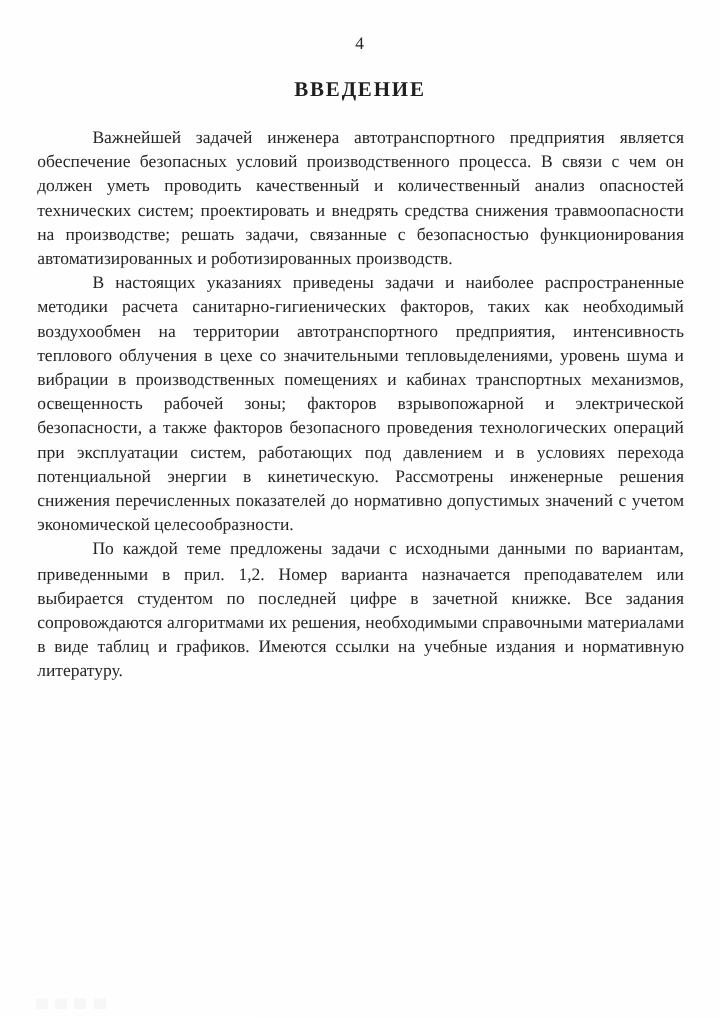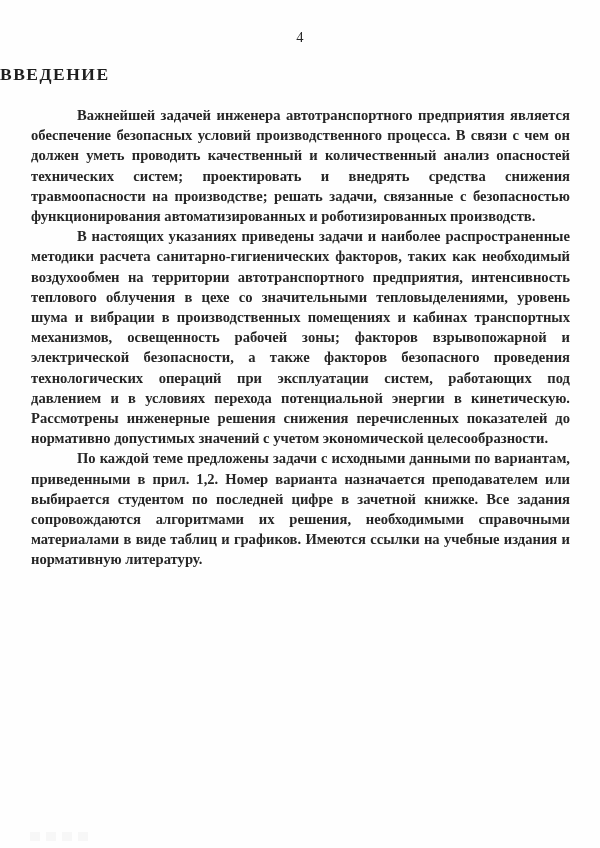--- a/index.html
+++ b/index.html
@@ -24,40 +24,40 @@
     text-align: center;
     font-size: 14.5px;
     letter-spacing: 0.5px;
   }
   .heading {
     position: absolute;
     top: 64px;
     left: 0;
     right: 0;
     margin: 0;
+    text-align: center;
     font-size: 17.5px;
     font-weight: bold;
     letter-spacing: 1.5px;
     color: #1f1f1f;
   }
   .body-text {
     position: absolute;
     top: 105px;
     left: 31px;
     width: 539px;
     font-size: 14.6px;
     line-height: 20.2px;
     text-align: justify;
     text-rendering: optimizeLegibility;
   }
   .body-text p {
     margin: 0;
     padding: 0;
     text-indent: 46px;
-    font-weight: bold;
   }
   .scan-artifact {
     position: absolute;
     left: 30px;
     top: 832px;
     width: 60px;
     height: 9px;
     background: repeating-linear-gradient(
       to right,
       #f7f7f7 0px, #f7f7f7 10px,

